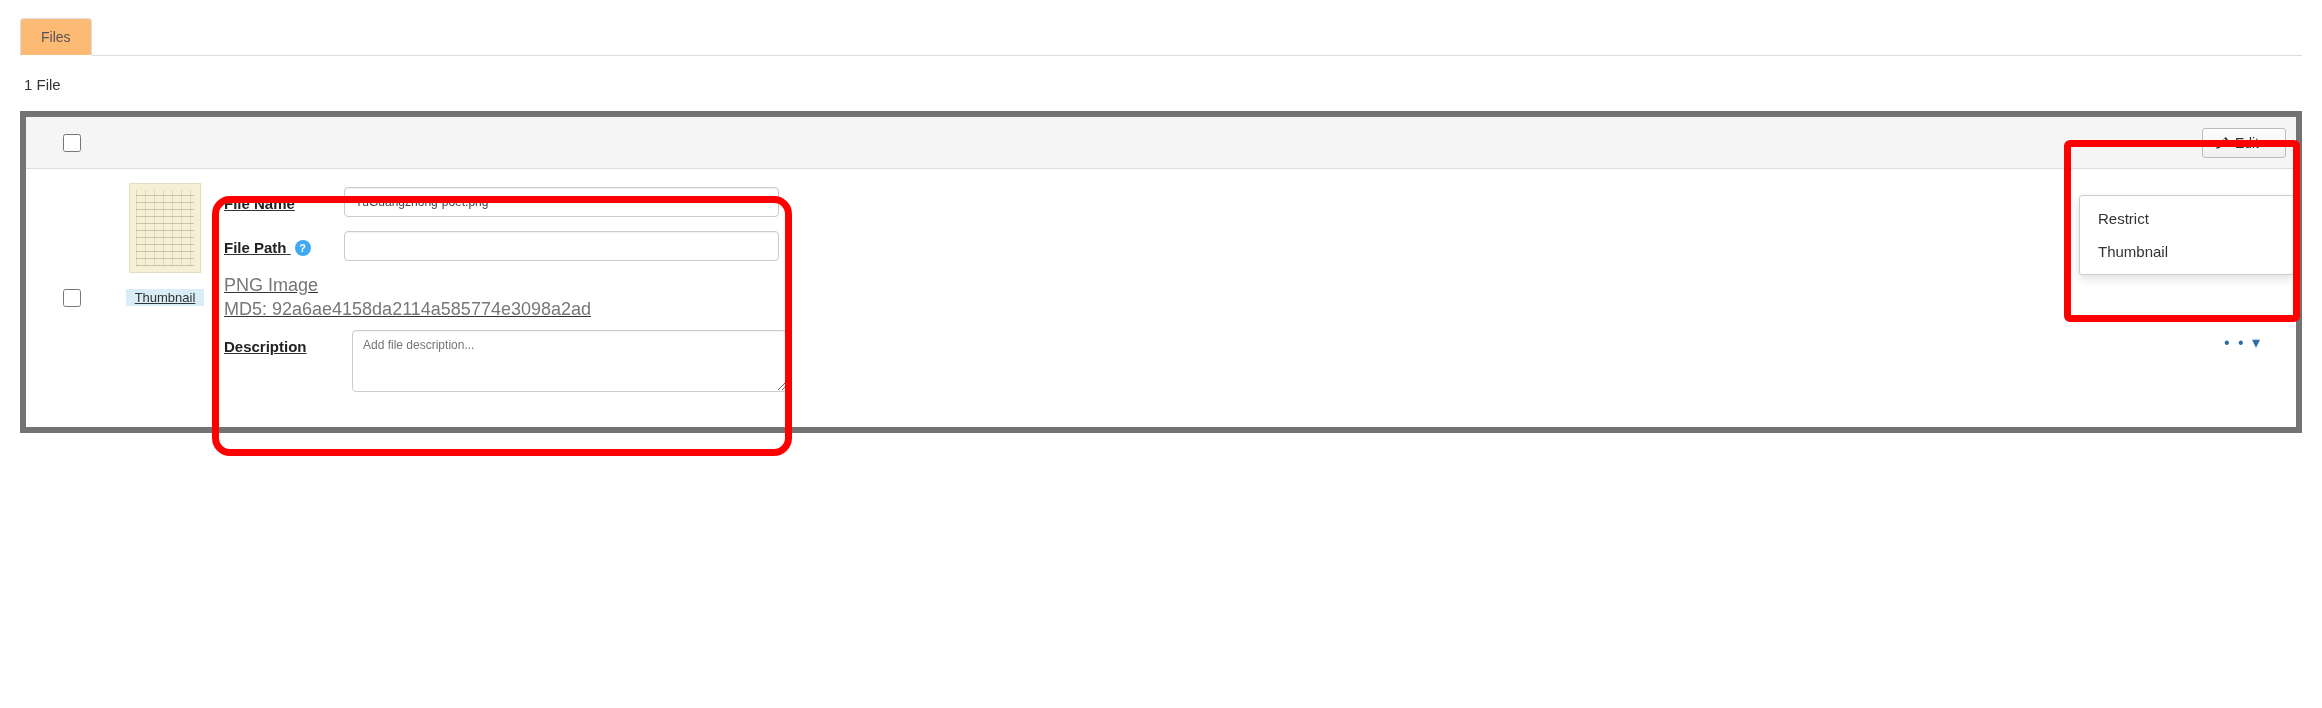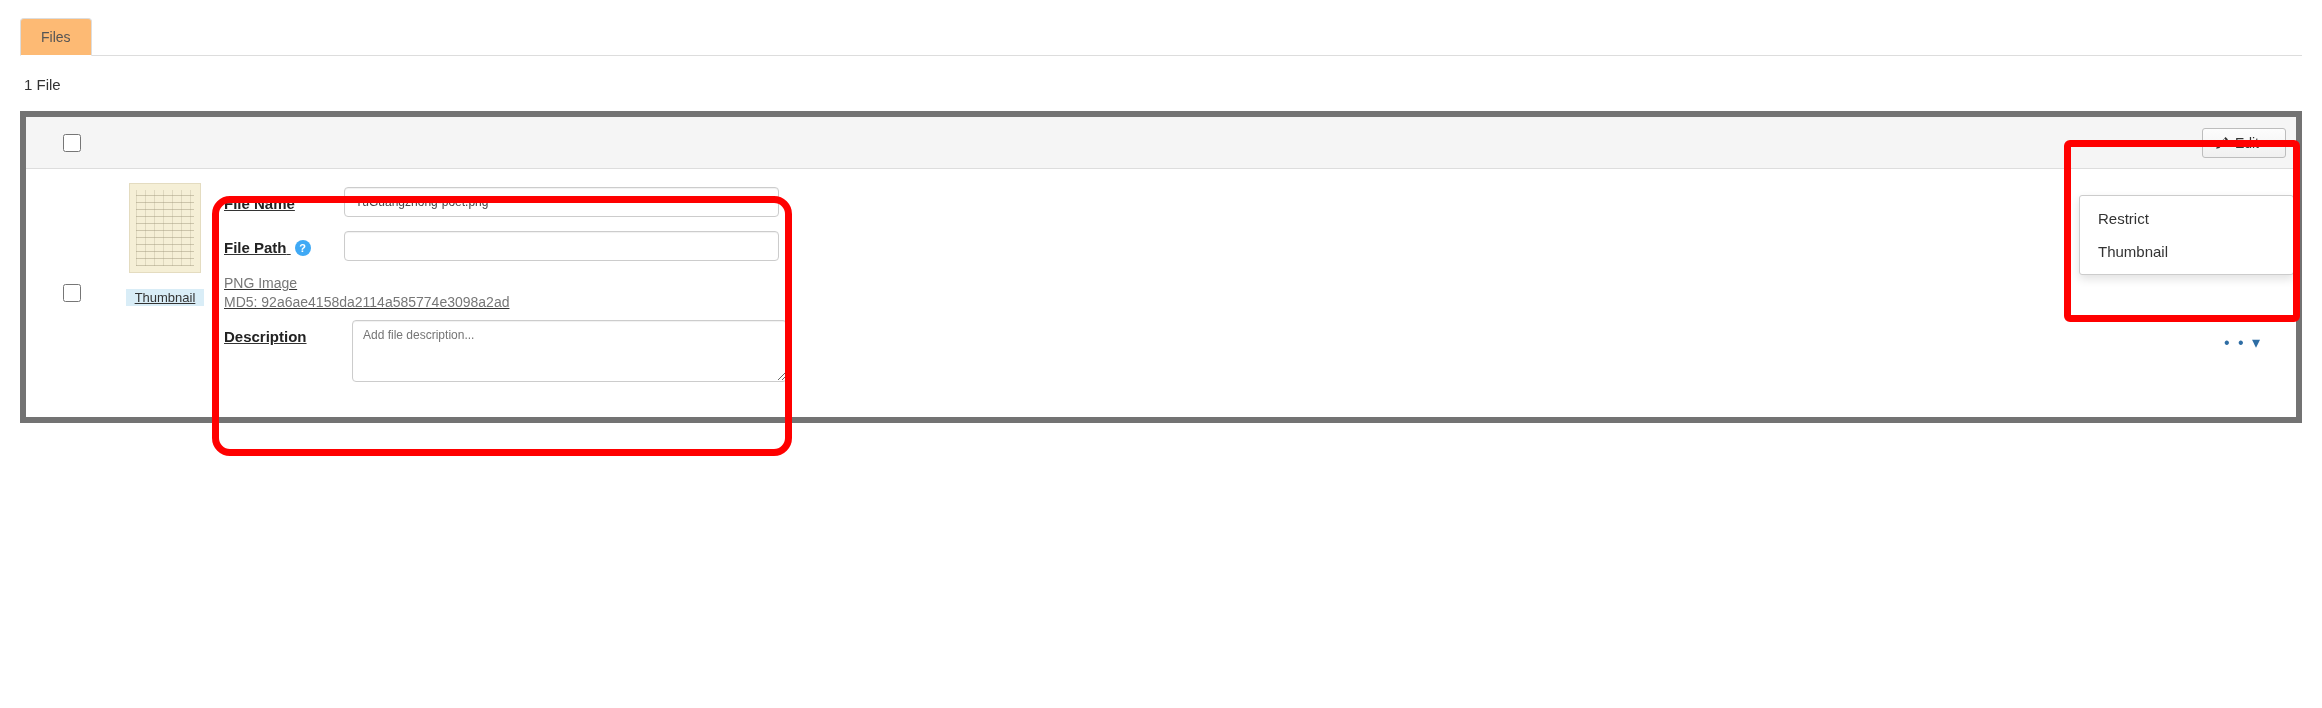--- a/index.html
+++ b/index.html
@@ -68,21 +68,21 @@
     width: 100%;
     border: 1px solid #ccc;
     border-radius: 4px;
     padding: 7px 10px;
     font-size: 12px;
     color:#444;
     box-shadow: inset 0 1px 1px rgba(0,0,0,0.06);
     font-family: inherit;
   }
   .textarea { height: 62px; resize: vertical; }
-  .hint { color:#777; font-size:14px; margin: 2px 0 3px 0; }
+  .hint { color:#777; font-size:18px; margin: 2px 0 3px 0; }
   .help-icon {
     display:inline-flex; align-items:center; justify-content:center;
     width:16px; height:16px; border-radius:50%;
     background:#3fa9f5; color:#fff; font-size:11px; font-weight:bold;
     margin-left:4px; vertical-align:1px;
   }
 
   
   .edit-btn {
     display:inline-flex; align-items:center; gap:6px;

